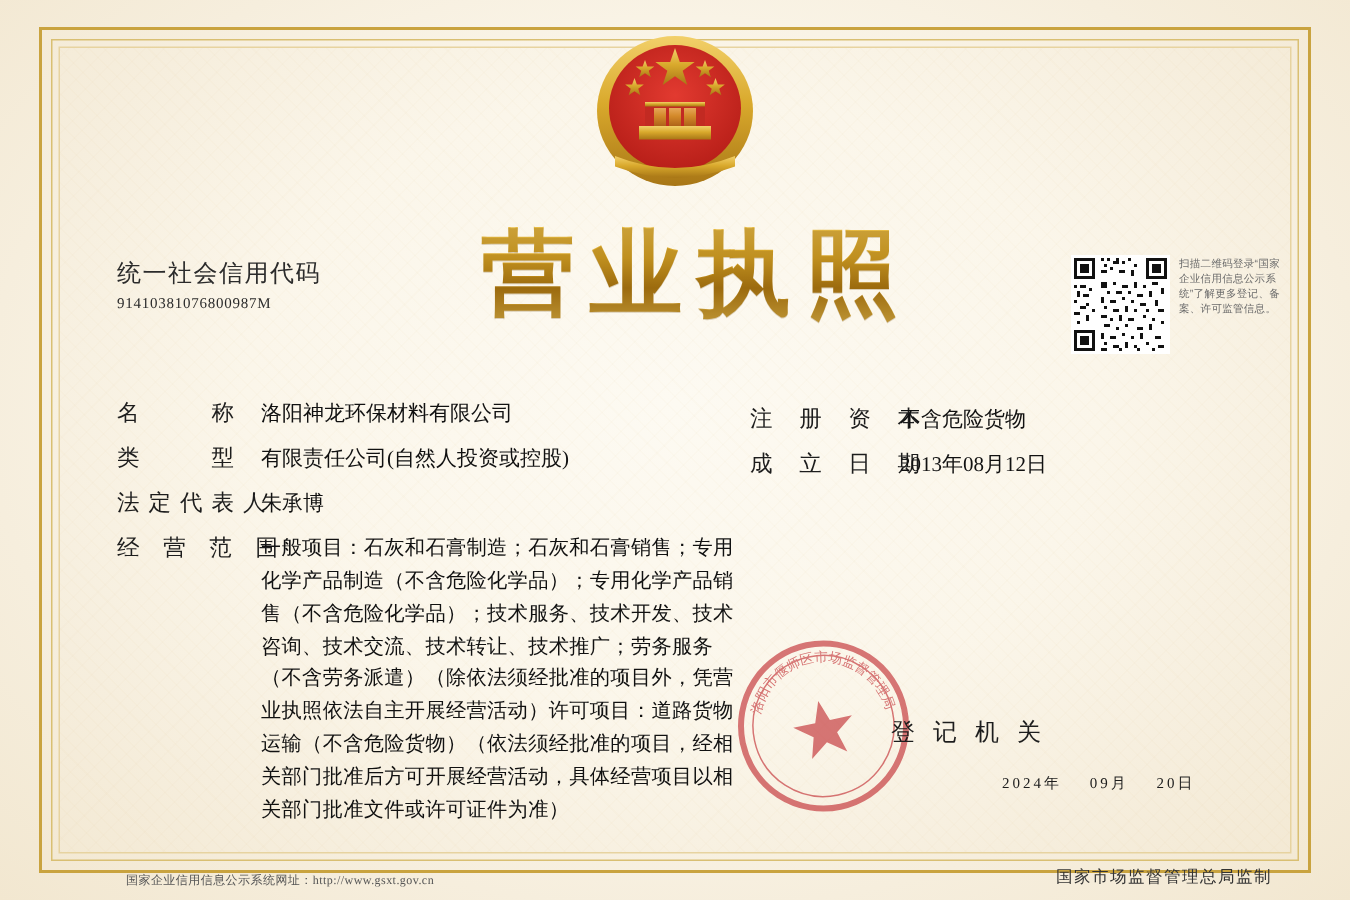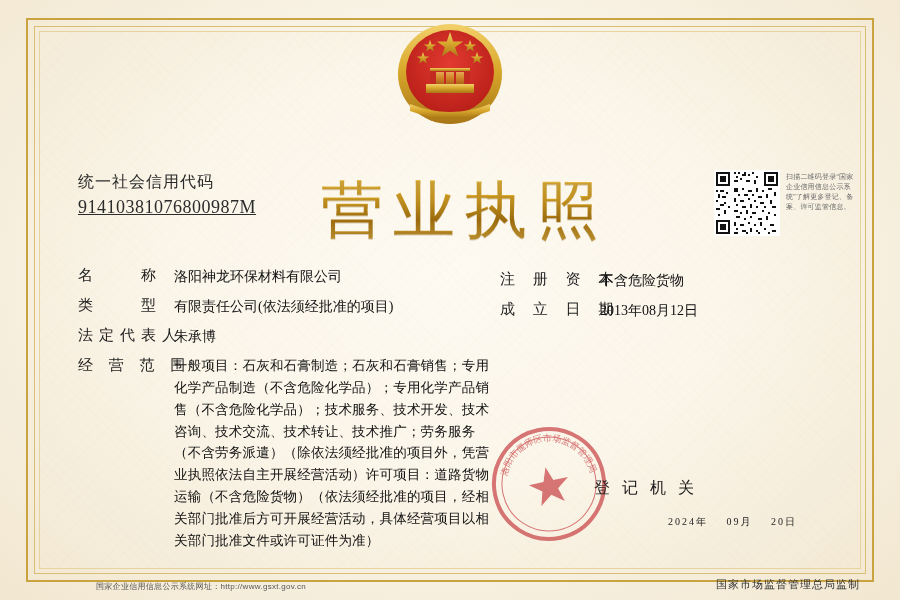--- a/index.html
+++ b/index.html
@@ -68,26 +68,26 @@
     top: 12px;
     width: 140px;
     height: 120px;
   }
   .emblem svg { display:block; }
 
   
   .title {
     position: absolute;
     left: 255px;
-    top: 168px;
+    top: 140px;
     width: 420px;
     text-align: center;
     font-size: 62px;
     letter-spacing: 10px;
-    font-weight: normal;
+    font-weight: bold;
     font-family: "DejaVu Serif", "Liberation Serif", serif;
     color: #c9941f;
     background: linear-gradient(180deg,#efc95a 0%, #d8a526 38%, #a8740f 62%, #e5bf55 100%);
     -webkit-background-clip: text;
     background-clip: text;
     -webkit-text-fill-color: transparent;
     text-shadow: 0 1px 0 rgba(120,80,10,.25);
     white-space: nowrap;
   }
 
@@ -97,24 +97,23 @@
     left: 78px;
     top: 172px;
     color: #2b2b2b;
   }
   .code-label {
     font-size: 16px;
     letter-spacing: 1px;
     margin-bottom: 4px;
   }
   .code-value {
-    font-size: 18px;
+    font-size: 10px;
     letter-spacing: .5px;
     font-family: "Liberation Serif", serif;
-    text-decoration: underline;
   }
 
   
   .qr-wrap {
     position: absolute;
     right: 120px;
     top: 170px;
     width: 66px;
     height: 66px;
   }
@@ -200,31 +199,31 @@
     width: 118px;
     height: 118px;
     opacity: .62;
     transform: rotate(-12deg);
   }
   .seal svg { display: block; }
 
   
   .footer-left {
     position: absolute;
-    left: 52px;
+    left: 40px;
     bottom: 8px;
     font-size: 8px;
     color: #555;
-    font-family: Liberation Sans, sans-serif;
+    font-family: Liberation Serif, serif;
     letter-spacing: .3px;
     padding-left: 44px;
   }
   .footer-right {
     position: absolute;
-    right: 40px;
+    right: 52px;
     bottom: 8px;
     font-size: 11px;
     color: #333;
     letter-spacing: 1px;
   }
 </style>
 </head>
 <body>
 
 <div id="page">
@@ -375,21 +374,21 @@
   </div>
   <div class="qr-note">扫描二维码登录“国家企业信用信息公示系统”了解更多登记、备案、许可监管信息。</div>
 
   <div class="fields-left">
     <div class="row">
       <div class="lbl">名　　称</div>
       <div class="val">洛阳神龙环保材料有限公司</div>
     </div>
     <div class="row">
       <div class="lbl">类　　型</div>
-      <div class="val">有限责任公司(依法须经批准的项目)</div>
+      <div class="val">有限责任公司(自然人投资或控股)</div>
     </div>
     <div class="row">
       <div class="lbl">法定代表人</div>
       <div class="val">朱承博</div>
     </div>
     <div class="row scope">
       <div class="lbl">经 营 范 围</div>
       <div class="val">一般项目：石灰和石膏制造；石灰和石膏销售；专用化学产品制造（不含危险化学品）；专用化学产品销售（不含危险化学品）；技术服务、技术开发、技术咨询、技术交流、技术转让、技术推广；劳务服务（不含劳务派遣）（除依法须经批准的项目外，凭营业执照依法自主开展经营活动）许可项目：道路货物运输（不含危险货物）（依法须经批准的项目，经相关部门批准后方可开展经营活动，具体经营项目以相关部门批准文件或许可证件为准）</div>
     </div>
   </div>

